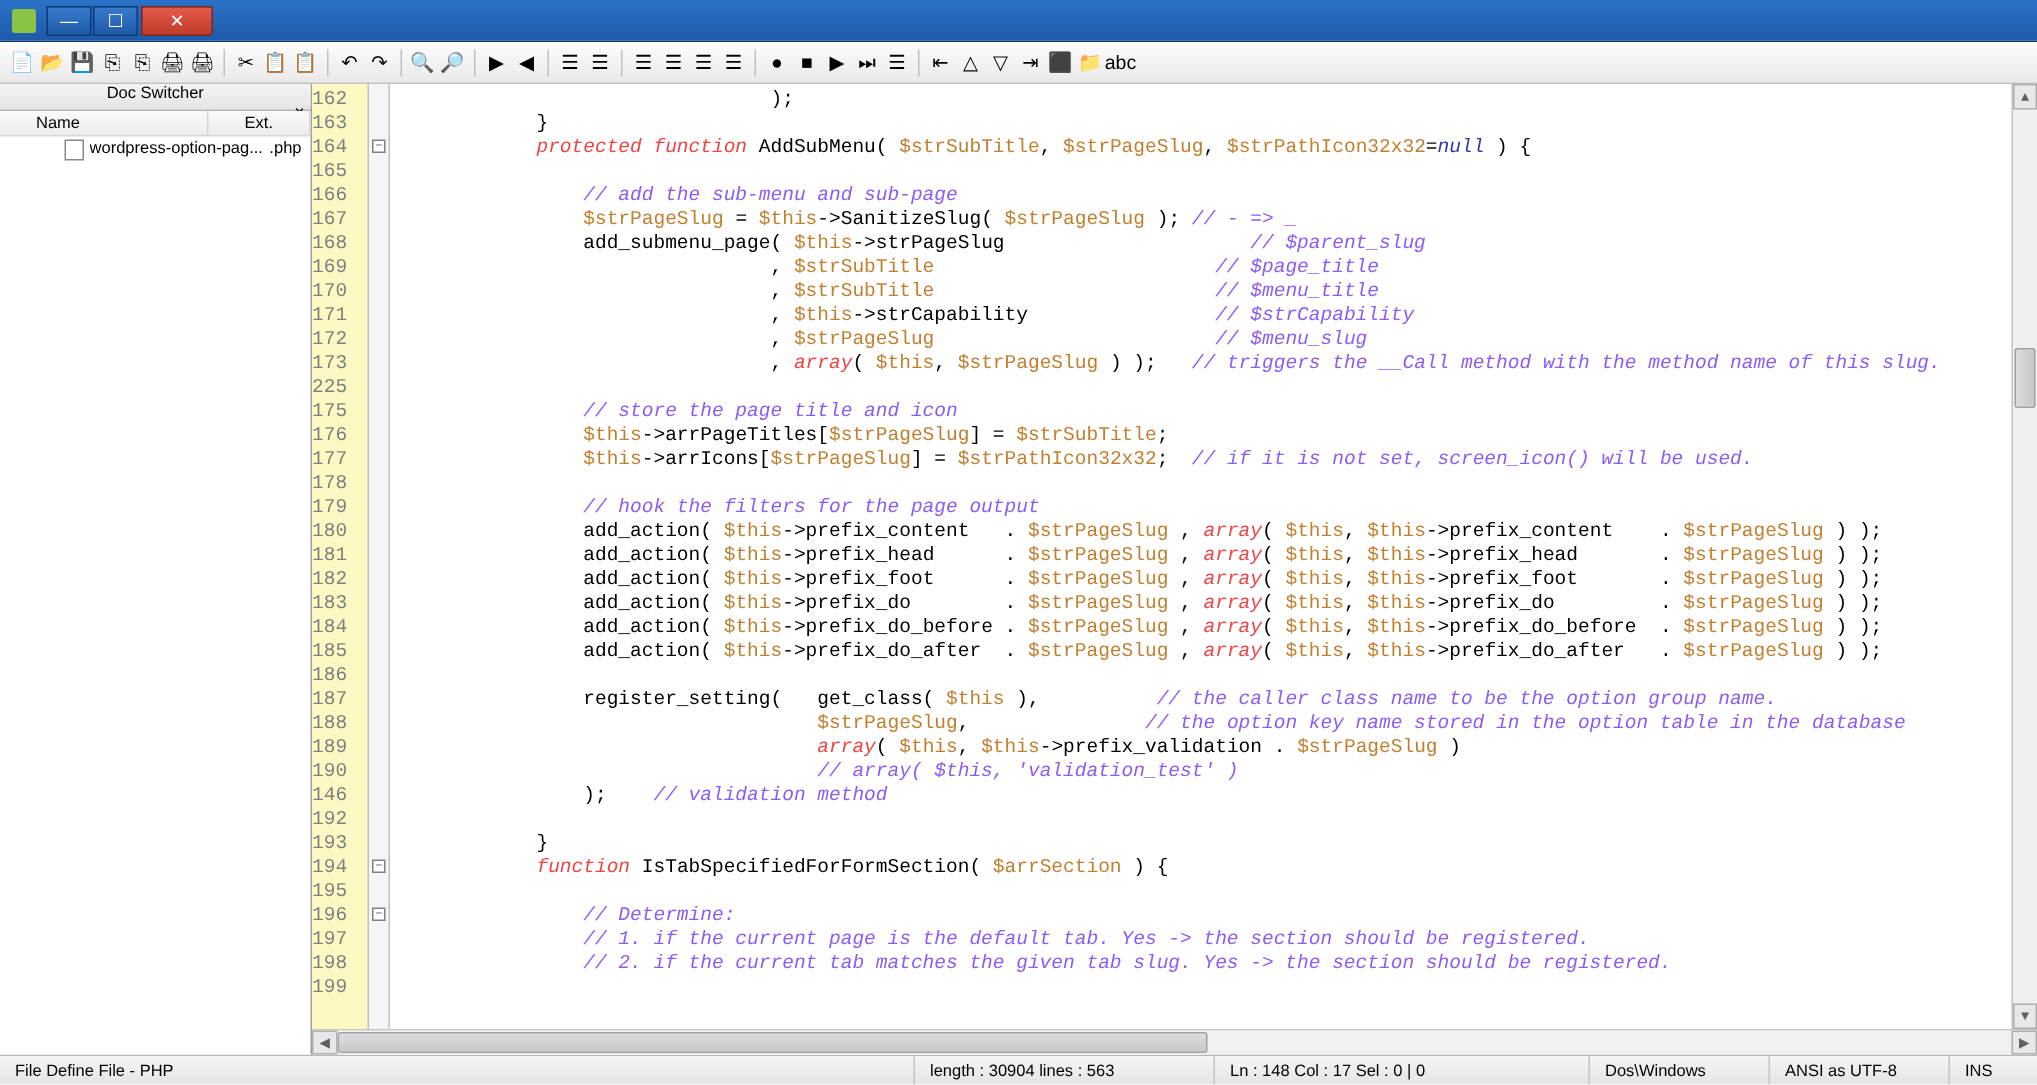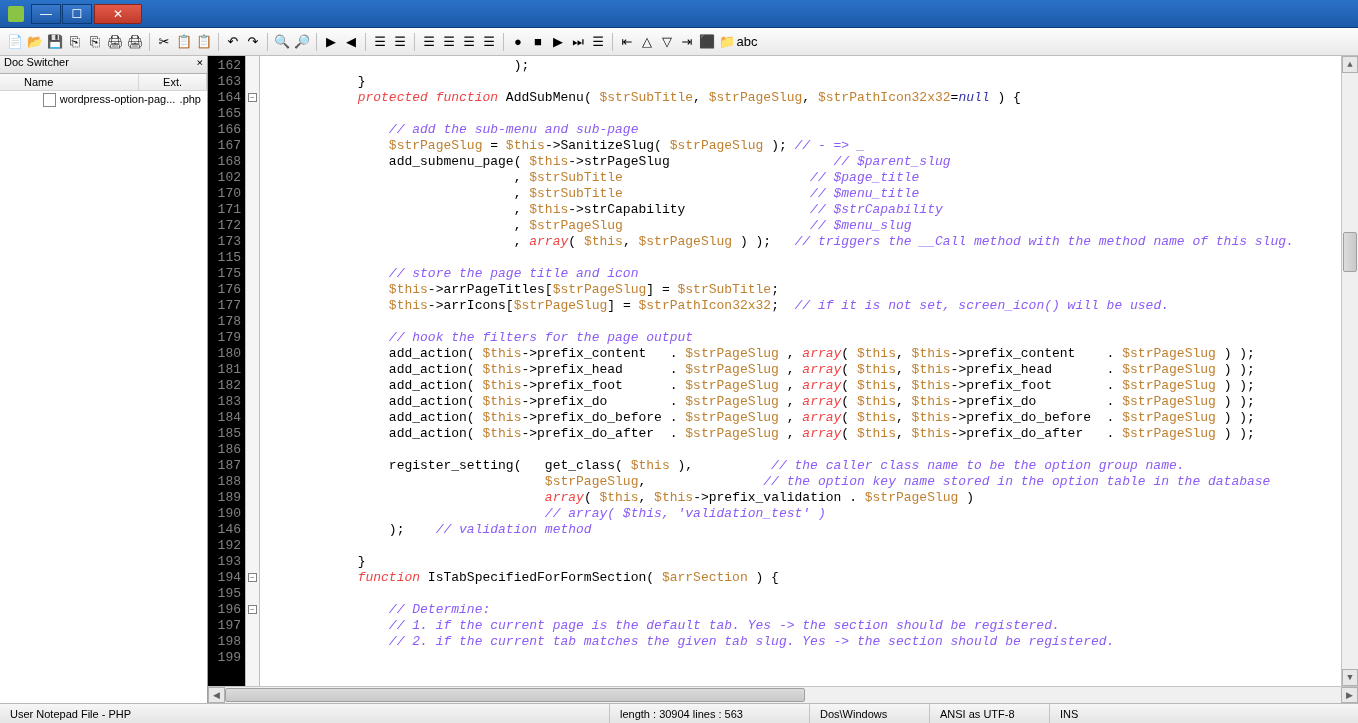--- a/index.html
+++ b/index.html
@@ -12,34 +12,34 @@
 .titlebar .winbtn.min, .titlebar .winbtn.max { background: linear-gradient(#3a7ace,#1e5aa8); border: 1px solid #0a3d78; border-radius: 0 0 0 0; margin-left: 1px;}
 .titlebar .winbtn.close { background: linear-gradient(#e35a4a,#c13a2a); border: 1px solid #8a2315; width: 48px; margin-left:2px; border-radius:0 0 3px 0;}
 .titlebar .icon { width:16px; height:16px; margin-right:6px; background:#8ac444; border-radius:2px; display:inline-block;}
 
 .toolbar { height: 28px; background: linear-gradient(#fdfdfd,#e9e9e9); border-bottom: 1px solid #bfbfbf; display:flex; align-items:center; padding:0 6px; gap:2px; }
 .toolbar .tb { width:18px; height:18px; display:inline-flex; align-items:center; justify-content:center; font-size:13px; border-radius:2px; }
 .toolbar .sep { width:1px; height:18px; background:#c0c0c0; margin:0 3px; }
 
 .workspace { display:flex; height: calc(723px - 28px - 28px - 20px); }
 .docswitcher { width: 208px; border-right:1px solid #9f9f9f; display:flex; flex-direction:column; background:#fff; }
-.docswitcher .hdr { background:linear-gradient(#f4f4f4,#e4e4e4); border-bottom:1px solid #b0b0b0; height:18px; display:flex; padding:0 4px; font-size:11px;}
+.docswitcher .hdr { background:linear-gradient(#f4f4f4,#e4e4e4); border-bottom:1px solid #b0b0b0; height:18px; display:flex; align-items:center; padding:0 4px; font-size:11px;flex-direction:column;}
 .docswitcher .hdr .xbtn { margin-left:auto; font-family:monospace; }
 .docswitcher .cols { display:flex; border-bottom:1px solid #d5d5d5; background:linear-gradient(#fafafa,#ececec); }
 .docswitcher .cols div { padding:2px 24px; font-size:11px; border-right:1px solid #d5d5d5; }
 .docswitcher .cols .cname { width:158px; }
 .docswitcher .cols .cext { flex:1; }
 .docswitcher .item { display:flex; padding:2px 6px; font-size:11px;margin-left:37px;}
 .docswitcher .item .fi { width:14px;height:14px;background:#fff;border:1px solid #888;margin-right:4px;display:inline-block;}
 .docswitcher .item .nm { width:134px; overflow:hidden; text-overflow:ellipsis; white-space:nowrap;}
 .docswitcher .item .ex { margin-left:auto; }
 
 .editor { flex:1; display:flex; flex-direction:column; position:relative; min-width:0;}
 .code-area { flex:1; display:flex; overflow:hidden; background:#fff; font-family:"Courier New",monospace; font-size:13px; line-height:16px; }
-.gutter { width:38px; text-align:right; color:#808080; background:#000000; border-right:1px solid #c0c0c0; padding:2px 4px 2px 0; user-select:none;}
+.gutter { width:38px; color:#808080; background:#fef9c3; border-right:1px solid #c0c0c0; padding:2px 4px 2px 0; user-select:none;}
 .gutter div { height:16px; }
 .foldcol { width:14px; background:#f5f5f5; border-right:1px solid #c0c0c0; position:relative;}
 .foldcol .box { position:absolute; left:2px; width:9px; height:9px; border:1px solid #808080; background:#fff; font-size:8px; line-height:7px; text-align:center; color:#606060;}
 .codetext { flex:1; padding:2px 0 2px 4px; white-space:pre; overflow:auto; color:#000; }
 .codetext .line { height:16px; }
 
 
 .kw { color:#ef4444; font-style:italic; }
 .fn { color:#000; }
 .var { color:#c08030;margin-top:48px; }
@@ -135,26 +135,26 @@
   <div class="editor">
     <div class="code-area">
       <div class="gutter" id="gutter">
           <div>162</div>
           <div>163</div>
           <div>164</div>
           <div>165</div>
           <div>166</div>
           <div>167</div>
           <div>168</div>
-          <div>102</div>
+          <div>169</div>
           <div>170</div>
           <div>171</div>
           <div>172</div>
           <div>173</div>
-          <div>115</div>
+          <div>225</div>
           <div>175</div>
           <div>176</div>
           <div>177</div>
           <div>178</div>
           <div>179</div>
           <div>180</div>
           <div>181</div>
           <div>182</div>
           <div>183</div>
           <div>184</div>
@@ -190,18 +190,19 @@
       <div class="arrow" style="left:0">◀</div>
       <div class="track">
         <div class="thumb" style="left:0;width:580px"></div>
       </div>
       <div class="arrow" style="right:0">▶</div>
     </div>
   </div>
 </div>
 
 <div class="statusbar">
-  <div class="cell" style="width:610px">User Notepad File - PHP</div>
+  <div class="cell" style="width:610px">File Define File - PHP</div>
   <div class="cell" style="width:200px">length : 30904    lines : 563</div>
+  <div class="cell" style="width:250px">Ln : 148    Col : 17    Sel : 0 | 0</div>
   <div class="cell" style="width:120px">Dos\Windows</div>
   <div class="cell" style="width:120px">ANSI as UTF-8</div>
   <div class="cell" style="flex:1;border-right:none">INS</div>
 </div>
 
 </body></html>

